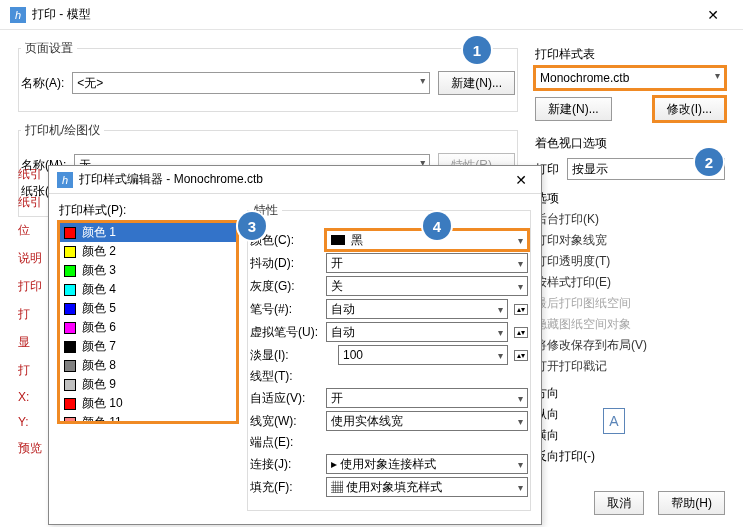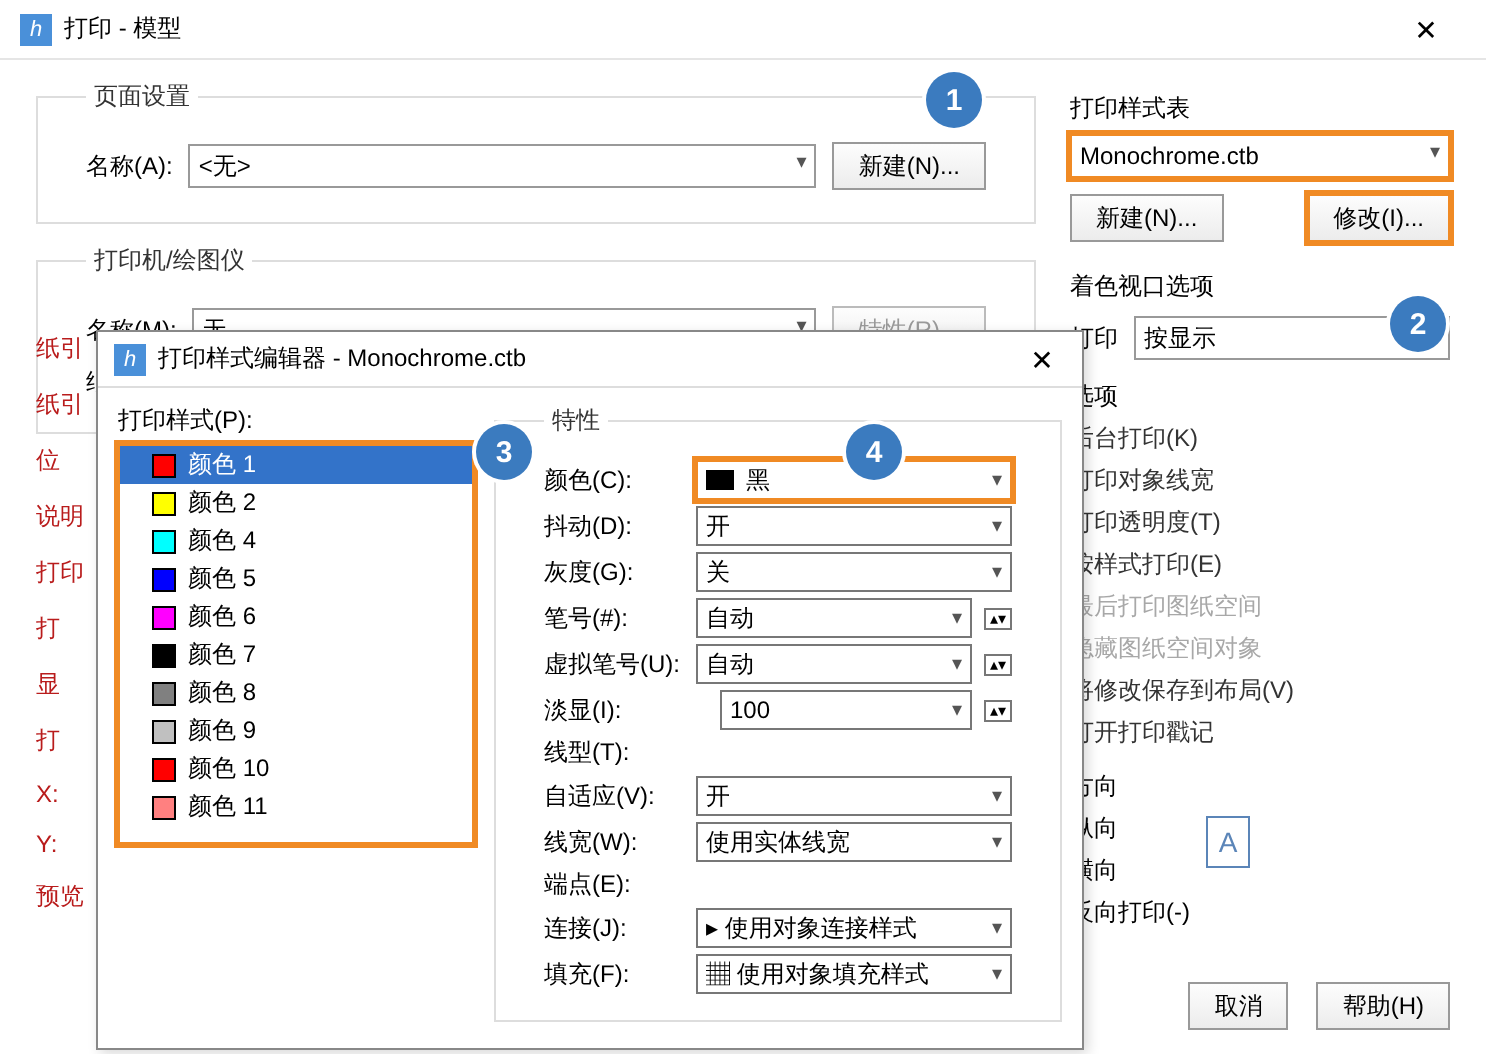--- a/index.html
+++ b/index.html
@@ -2,21 +2,21 @@
 <html><head>
 <meta charset="utf-8">
 <style>
 *{box-sizing:border-box;margin:0;padding:0;font-family:"Microsoft YaHei",SimSun,sans-serif;font-size:12px;color:#000}
 body{background:#fff;width:743px;height:527px;position:relative;overflow:hidden}
 .titlebar{height:30px;display:flex;align-items:center;padding:0 10px;border-bottom:1px solid #e5e5e5}
 .app-icon{width:16px;height:16px;background:#4a90d9;margin-right:6px;display:flex;align-items:center;justify-content:center;color:#fff;font-style:italic;font-size:11px}
 .titlebar .title{flex:1}
 .close-x{width:40px;text-align:center;font-size:14px;cursor:pointer}
 .main{position:relative;padding:10px 18px}
-fieldset{border:1px solid #ddd;padding:8px 24px 10px;margin-bottom:10px}
+fieldset{border:1px solid #ddd;padding:8px 2px 10px;margin-bottom:10px}
 legend{padding:0 4px;color:#333}
 .row{display:flex;align-items:center;gap:8px;margin:6px 0}
 .lbl{white-space:nowrap}
 select,input[type=text]{height:22px;border:1px solid #999;background:#fff;padding:0 4px}
 select{appearance:none;background:linear-gradient(#fff,#fff);padding-right:18px}
 .sel-wrap{position:relative;display:inline-block}
 .sel-wrap::after{content:"▾";position:absolute;right:5px;top:3px;font-size:10px;pointer-events:none;color:#555}
 button{height:24px;padding:0 12px;background:linear-gradient(#fdfdfd,#ececec);border:1px solid #999;cursor:pointer}
 button.disabled{color:#9a9a9a;border-color:#bbb}
 .right-col{position:absolute;right:18px;top:40px;width:190px}
@@ -27,21 +27,21 @@
 .hl{outline:3px solid #f08a24;outline-offset:-1px}
 
 .editor{position:absolute;left:48px;top:165px;width:494px;height:360px;background:#fff;border:1px solid #888;box-shadow:2px 2px 6px rgba(0,0,0,.15)}
 .ed-title{height:28px;display:flex;align-items:center;padding:0 8px;border-bottom:1px solid #ddd}
 .ed-title .t{flex:1}
 .tabs{display:flex;border-bottom:1px solid #bbb;margin:6px 10px 0}
 .tab{padding:4px 10px;border:1px solid transparent;border-bottom:none;cursor:pointer;position:relative;top:1px;background:#f3f3f3}
 .tab.active{border-color:#bbb;background:#fff}
 .ed-body{display:flex;padding:8px 10px;gap:10px}
 .styles-box{border:1px solid #999;width:178px;height:200px;overflow-y:scroll;background:#fff}
-.style-row{display:flex;align-items:center;gap:6px;padding:1px 16px;cursor:pointer}
+.style-row{display:flex;align-items:center;gap:6px;padding:1px 4px;cursor:pointer}
 .style-row.sel{background:#3373c9}
 .style-row.sel span{color:#fff}
 .sw{width:12px;height:12px;border:1px solid #000;flex-shrink:0}
 .props{flex:1}
 .props legend{font-size:12px}
 .prow{display:flex;align-items:center;margin:3px 0;gap:6px}
 .plbl{width:70px;white-space:nowrap}
 .psel{flex:1;height:20px;border:1px solid #777;background:#fff;display:flex;align-items:center;padding:0 4px;position:relative}
 .psel::after{content:"▾";position:absolute;right:4px;font-size:10px;color:#555}
 .color-chip{width:14px;height:10px;background:#000;margin-right:6px;border:1px solid #000}
@@ -151,20 +151,24 @@
       <div class="styles-box hl" id="stylesbox">
           <div class="style-row sel">
             <div class="sw" style="background: rgb(255, 0, 0);"></div>
             <span>颜色 1</span>
           </div>
           <div class="style-row">
             <div class="sw" style="background: rgb(255, 255, 0);"></div>
             <span>颜色 2</span>
           </div>
           <div class="style-row">
+            <div class="sw" style="background: rgb(0, 255, 0);"></div>
+            <span>颜色 3</span>
+          </div>
+          <div class="style-row">
             <div class="sw" style="background: rgb(0, 255, 255);"></div>
             <span>颜色 4</span>
           </div>
           <div class="style-row">
             <div class="sw" style="background: rgb(0, 0, 255);"></div>
             <span>颜色 5</span>
           </div>
           <div class="style-row">
             <div class="sw" style="background: rgb(255, 0, 255);"></div>
             <span>颜色 6</span>

